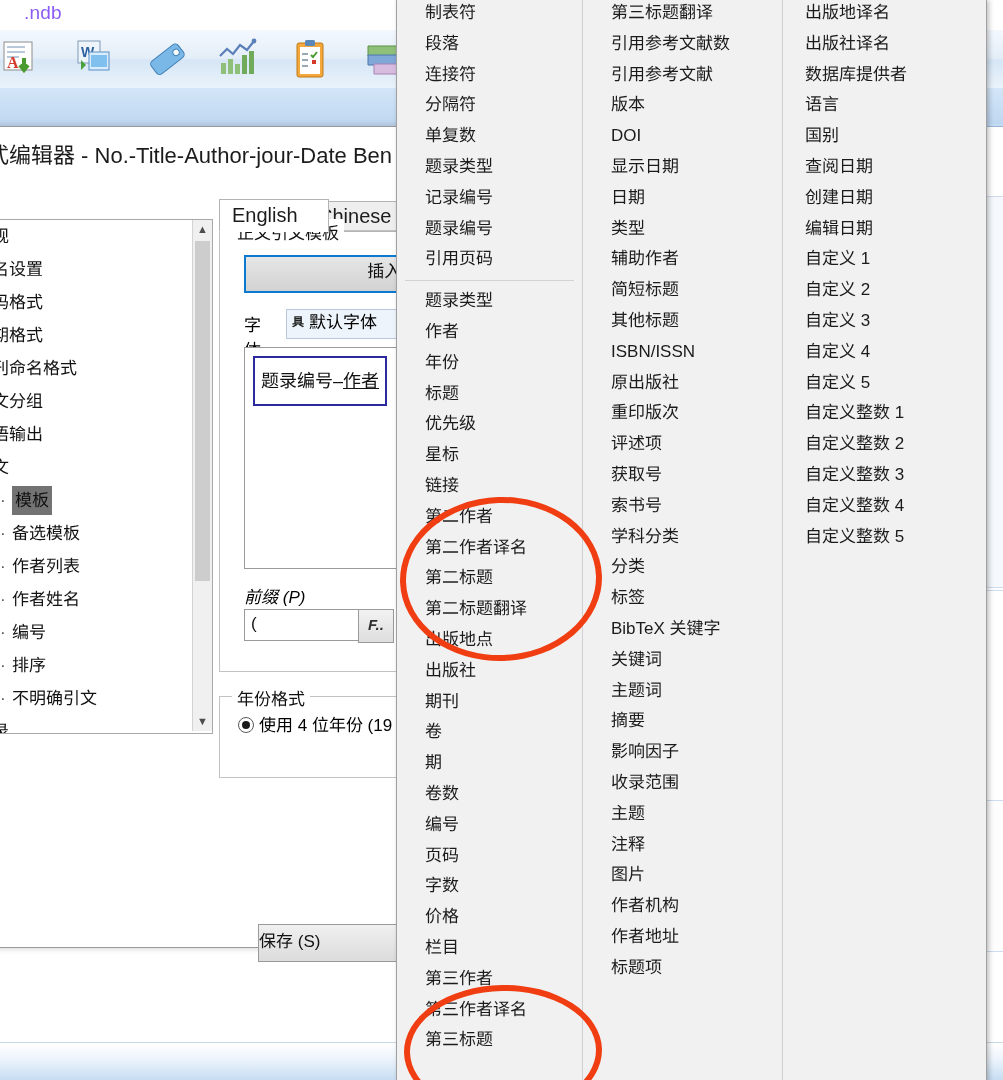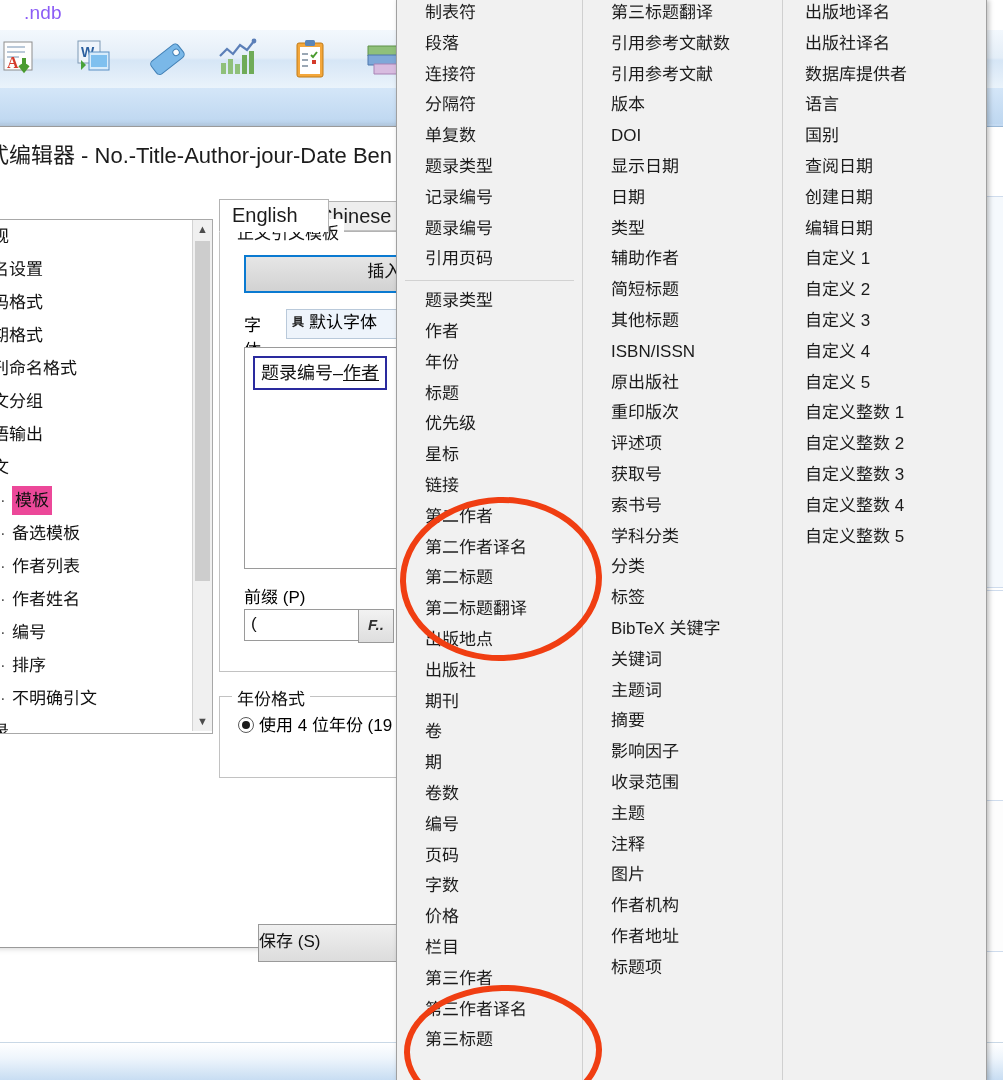--- a/index.html
+++ b/index.html
@@ -120,21 +120,21 @@
     white-space: nowrap;
   }
   .tree-row.child { padding-left: 30px; }
   .tree-row.child::before {
     content: "·";
     position: absolute;
     left: 18px;
     color: #555;
   }
   .tree-row.selected > .tree-label {
-    background: #ec4899;
+    background: #737373;
     padding: 5px 3px;
   }
   
   #tree-scroll {
     position: absolute;
     right: 0; top: 0;
     width: 19px; height: 511px;
     background: #f0f0f0;
     border-left: 1px solid #d3d3d3;
   }
@@ -251,21 +251,21 @@
     left: 24px; top: 116px;
     width: 560px; height: 220px;
     background: #ffffff;
     border: 1px solid #9a9a9a;
   }
   #template-token {
     position: absolute;
     left: 8px; top: 8px;
     height: 30px;
     line-height: 30px;
-    padding: 0 6px;
+    padding: 8px 6px;
     font-size: 18px;
     color: #111;
     border: 2px solid #2a2a9e;
     white-space: nowrap;
   }
   #template-token u { text-decoration: underline; }
 
   #affix-row { position: absolute; left: 24px; top: 352px; }
   .affix-label {
     position: absolute;
@@ -562,21 +562,21 @@
           </div>
         </div>
 
         <div id="template-editor">
           <div id="template-token">
             <span>题录编号–</span><u>作者</u>
           </div>
         </div>
 
         <div id="affix-row">
-          <span class="affix-label" style="left:0;">前缀 (P)</span>
+          <span class="affix-label" style="left:0;font-style:italic;">前缀 (P)</span>
           <div class="affix-input" style="left:0; width:108px;">
             <span>(</span>
           </div>
           <div class="affix-fbtn" style="left:114px;">F..</div>
 
           <span class="affix-label" style="left:160px;">后缀</span>
           <div class="affix-input" style="left:160px; width:108px;">
             <span>)</span>
           </div>
         </div>

